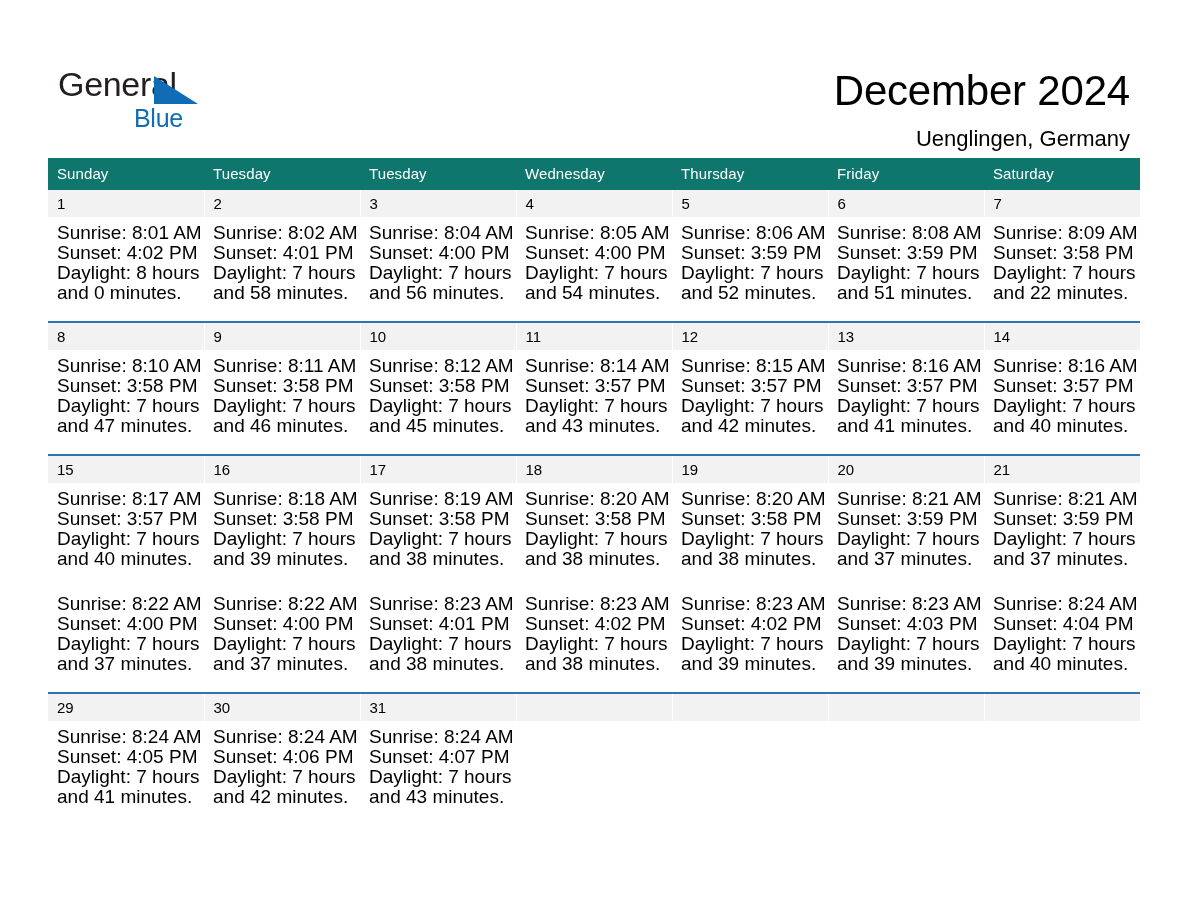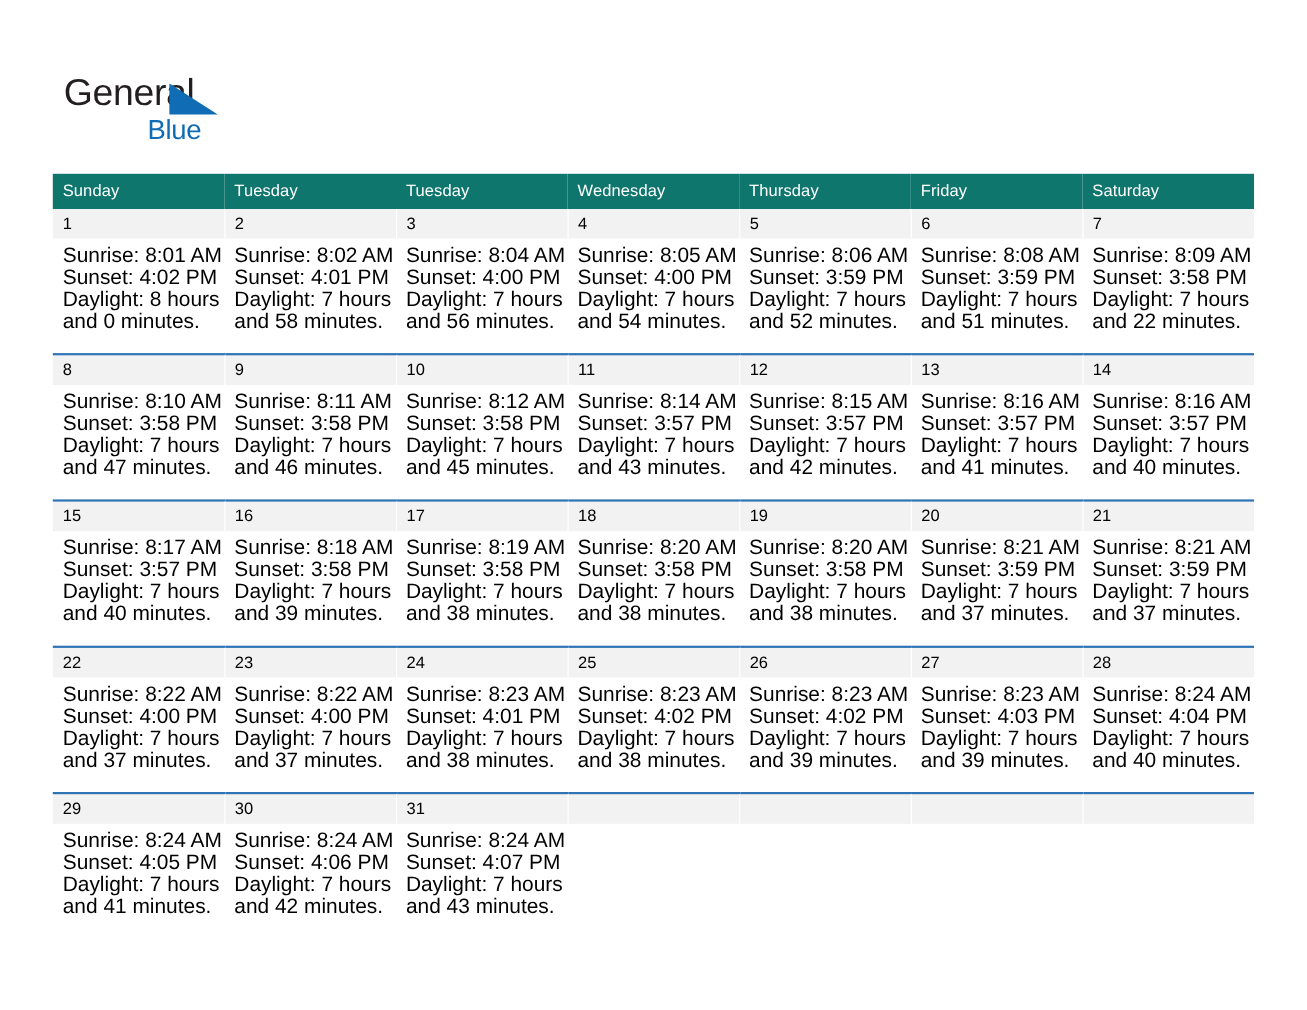--- a/index.html
+++ b/index.html
@@ -131,20 +131,24 @@
 </head>
 <body>
 
 <div class="page">
 
   <div class="header">
     <div class="logo">
       <span class="logo-general">General</span>
       <span class="logo-tri"></span>
       <span class="logo-blue">Blue</span>
+    </div>
+    <div class="title-block">
+      <h1 class="month-title">December 2024</h1>
+      <div class="location-sub">Uenglingen, Germany</div>
     </div>
   </div>
 
   <div class="calendar">
     <table class="cal">
       <colgroup>
         <col style="width:14.2857%">
           <col style="width:14.2857%">
           <col style="width:14.2857%">
         <col style="width:14.2857%">
@@ -320,29 +324,20 @@
             <div class="cell-line">and 37 minutes.</div>
           </td>
           <td>
             <div class="cell-line">Sunrise: 8:21 AM</div>
             <div class="cell-line">Sunset: 3:59 PM</div>
             <div class="cell-line">Daylight: 7 hours</div>
             <div class="cell-line">and 37 minutes.</div>
           </td>
         </tr>
 
-        <tr class="daynum-row">
-          <td>22</td>
-          <td>23</td>
-          <td>24</td>
-          <td>25</td>
-          <td>26</td>
-          <td>27</td>
-          <td>28</td>
-        </tr>
         <tr class="detail-row">
           <td>
             <div class="cell-line">Sunrise: 8:22 AM</div>
             <div class="cell-line">Sunset: 4:00 PM</div>
             <div class="cell-line">Daylight: 7 hours</div>
             <div class="cell-line">and 37 minutes.</div>
           </td>
           <td>
             <div class="cell-line">Sunrise: 8:22 AM</div>
             <div class="cell-line">Sunset: 4:00 PM</div>

